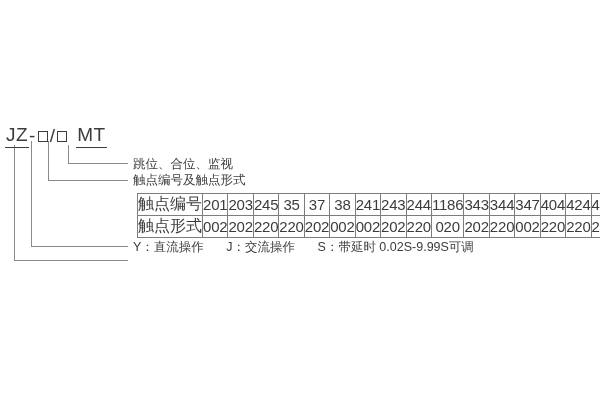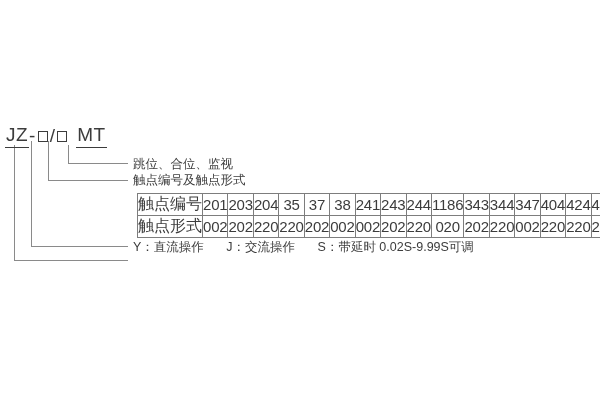--- a/index.html
+++ b/index.html
@@ -93,21 +93,21 @@
   <div class="callout callout-mt">跳位、合位、监视</div>
 
   <div class="callout callout-box2">触点编号及触点形式</div>
 
   <table class="contact-table">
     <tbody>
         <tr>
           <th>触点编号</th>
           <td>201</td>
           <td>203</td>
-          <td>204</td>
+          <td>245</td>
           <td>35</td>
           <td>37</td>
           <td>38</td>
           <td>241</td>
           <td>243</td>
           <td>244</td>
           <td>1186</td>
           <td>343</td>
           <td>344</td>
           <td>347</td>

